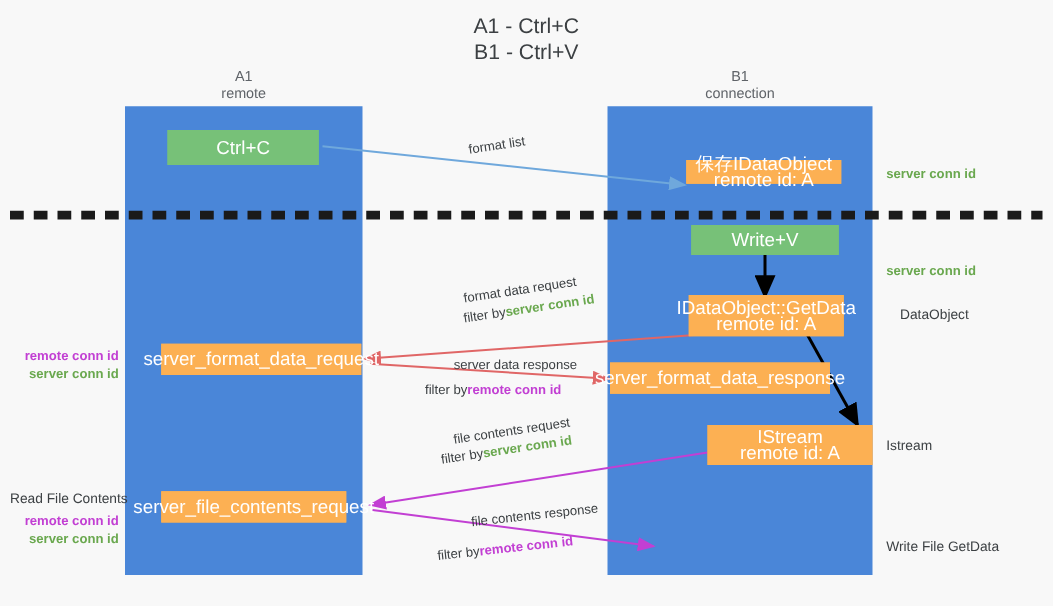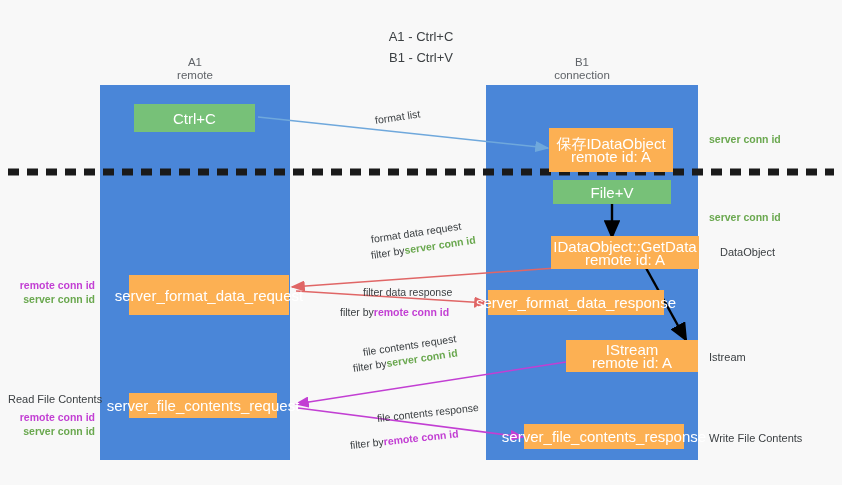--- a/index.html
+++ b/index.html
@@ -22,37 +22,36 @@
     height: 485px;
     background: #f8f8f8;
   }
   .abs { position: absolute; }
 
   
   #title {
     left: 0; top: 10px;
     width: 842px;
     text-align: center;
-    font-size: 13px;
+    font-size: 17px;
     line-height: 21px;
     color: #3c4043;
     white-space: pre-line;
-    margin-top: 16px;
   }
 
   
   .lane-header {
     text-align: center;
     font-size: 11.5px;
     line-height: 13px;
     color: #5f6368;
     white-space: pre-line;
   }
   #lane-a-header { left: 100px; top: 56px; width: 190px; }
-  #lane-b-header { left: 476px; top: 56px; width: 212px; }
+  #lane-b-header { left: 486px; top: 56px; width: 212px; }
 
   
   .lane {
     background: #4a86d8;
     top: 85px;
     height: 375px;
   }
   #lane-a { left: 100px; width: 190px; }
   #lane-b { left: 486px; width: 212px; }
 
@@ -139,51 +138,50 @@
 
     <path d="M 296,291 L 487,303" stroke="#e06666" stroke-width="1.6" fill="none" marker-end="url(#ah-red)"></path>
 
     <path d="M 566,362 L 296,404" stroke="#c23fd3" stroke-width="1.6" fill="none" marker-end="url(#ah-mag)"></path>
 
     <path d="M 298,408 L 523,437" stroke="#c23fd3" stroke-width="1.6" fill="none" marker-end="url(#ah-mag)"></path>
   </svg>
 
   <div class="abs box green" style="left:134px; top:104px; width:121px; height:28px;">Ctrl+C</div>
 
-  <div class="abs box orange" style="left:549px; top:128px; width:124px; height:44px;">保存IDataObject
+  <div class="abs box orange" style="left:549px; top:128px; width:124px; height:19px;">保存IDataObject
 remote id: A</div>
 
-  <div class="abs box green" style="left:553px; top:180px; width:118px; height:24px;">File+V</div>
-
-  <div class="abs box orange" style="left:551px; top:236px; width:148px; height:33px;">IDataObject::GetData
+  <div class="abs box green" style="left:553px; top:180px; width:118px; height:24px;">Write+V</div>
+
+  <div class="abs box orange" style="left:551px; top:236px; width:124px; height:33px;">IDataObject::GetData
 remote id: A</div>
 
-  <div class="abs box orange" style="left:129px; top:275px; width:160px; height:40px;">server_format_data_request</div>
+  <div class="abs box orange" style="left:129px; top:275px; width:160px; height:25px;">server_format_data_request</div>
 
   <div class="abs box orange" style="left:488px; top:290px; width:176px; height:25px;">server_format_data_response</div>
 
   <div class="abs box orange" style="left:566px; top:340px; width:132px; height:32px;">IStream
 remote id: A</div>
 
   <div class="abs box orange" style="left:129px; top:393px; width:148px; height:25px;">server_file_contents_request</div>
 
-  <div class="abs box orange" style="left:524px; top:424px; width:160px; height:25px;">server_file_contents_response</div>
 
   <div class="abs lbl rot-up" style="left:375px; top:113px;">format list</div>
 
   <div class="abs rot-up" style="left:371px; top:232px;">
     <div class="lbl">format data request</div>
   </div>
   <div class="abs rot-up" style="left:371px; top:248px; display:flex; gap:0;">
     <span class="lbl">filter by </span>
     <span class="lbl green">server conn id</span>
   </div>
 
   <div class="abs" style="left:363px; top:285px;">
-    <div class="lbl">filter data response</div>
+    <div class="lbl">server data response</div>
   </div>
   <div class="abs" style="left:340px; top:305px; display:flex;">
     <span class="lbl">filter by </span>
     <span class="lbl magenta">remote conn id</span>
   </div>
 
   <div class="abs rot-up" style="left:363px; top:345px;">
     <div class="lbl">file contents request</div>
   </div>
   <div class="abs rot-up" style="left:353px; top:361px; display:flex;">
@@ -196,21 +194,21 @@
   </div>
   <div class="abs rot-dn" style="left:350px; top:438px; display:flex;">
     <span class="lbl">filter by </span>
     <span class="lbl magenta">remote conn id</span>
   </div>
 
   <div class="abs lbl green" style="left:709px; top:132px;">server conn id</div>
   <div class="abs lbl green" style="left:709px; top:210px;">server conn id</div>
   <div class="abs side-lbl" style="left:709px; top:245px;margin-left:11px;">DataObject</div>
   <div class="abs side-lbl" style="left:709px; top:350px;">Istream</div>
-  <div class="abs side-lbl" style="left:709px; top:431px;">Write File Contents</div>
+  <div class="abs side-lbl" style="left:709px; top:431px;">Write File GetData</div>
 
   <div class="abs conn-stack" style="left:0px; top:278px; width:95px;">
     <div class="lbl magenta" style="text-align:right;">remote conn id</div>
     <div class="lbl green" style="text-align:right;">server conn id</div>
   </div>
 
   <div class="abs side-lbl" style="left:8px; top:392px;">Read File Contents</div>
   <div class="abs conn-stack" style="left:0px; top:410px; width:95px;">
     <div class="lbl magenta" style="text-align:right;">remote conn id</div>
     <div class="lbl green" style="text-align:right;">server conn id</div>

